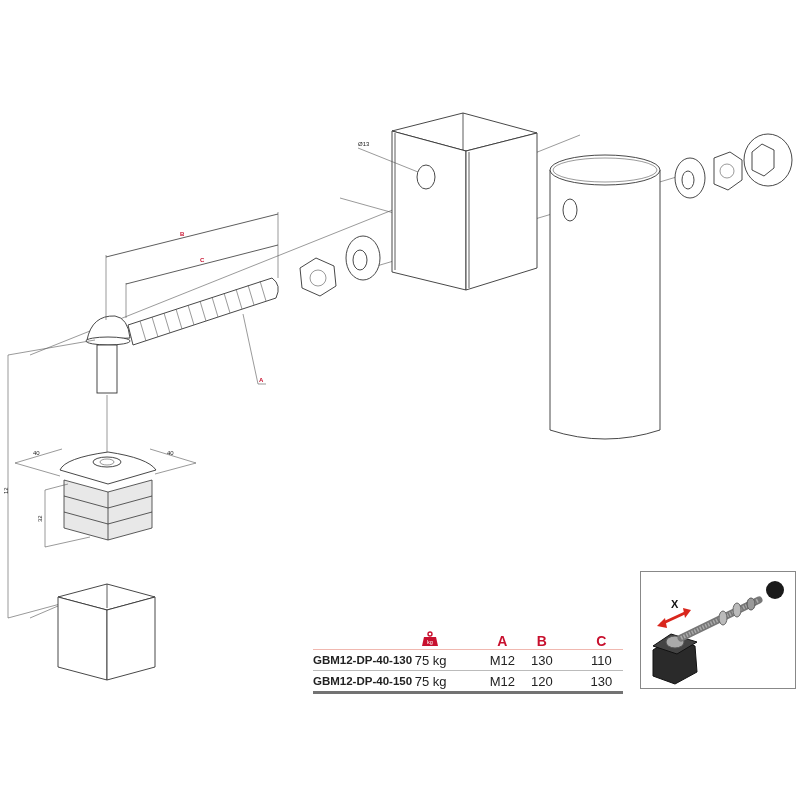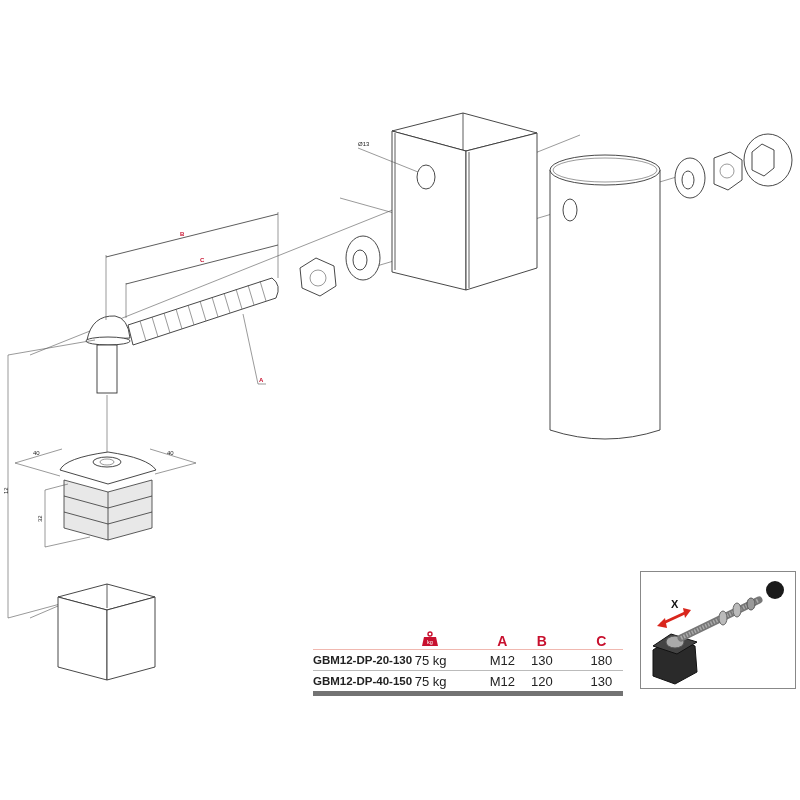--- a/index.html
+++ b/index.html
@@ -162,27 +162,27 @@
         <circle cx="9" cy="3" r="2" fill="none" stroke="#c8102e" stroke-width="1.4"></circle>
         <polygon points="3,6 15,6 17,15 1,15" fill="#c8102e"></polygon>
         <text x="9" y="13" font-size="5.5" fill="#fff" text-anchor="middle" font-family="Liberation Sans, sans-serif">kg</text>
       </svg>
     </div>
     <div class="c-a hdr">A</div>
     <div class="c-b hdr">B</div>
     <div class="c-c hdr">C</div>
   </div>
   <div class="spec-row" style="border-bottom:1px solid #bbb;">
-    <div class="c-model">GBM12-DP-20-130</div>
+    <div class="c-model">GBM12-DP-40-130</div>
     <div class="c-load">75 kg</div>
     <div class="c-a">M12</div>
     <div class="c-b">130</div>
-    <div class="c-c">180</div>
+    <div class="c-c">110</div>
   </div>
-  <div class="spec-row" style="border-bottom:5px solid #737373;">
+  <div class="spec-row" style="border-bottom:3px solid #737373;">
     <div class="c-model">GBM12-DP-40-150</div>
     <div class="c-load">75 kg</div>
     <div class="c-a">M12</div>
     <div class="c-b">120</div>
     <div class="c-c">130</div>
   </div>
 </div>
 
 <div class="inset">
   <svg width="154" height="116" viewBox="0 0 154 116">

